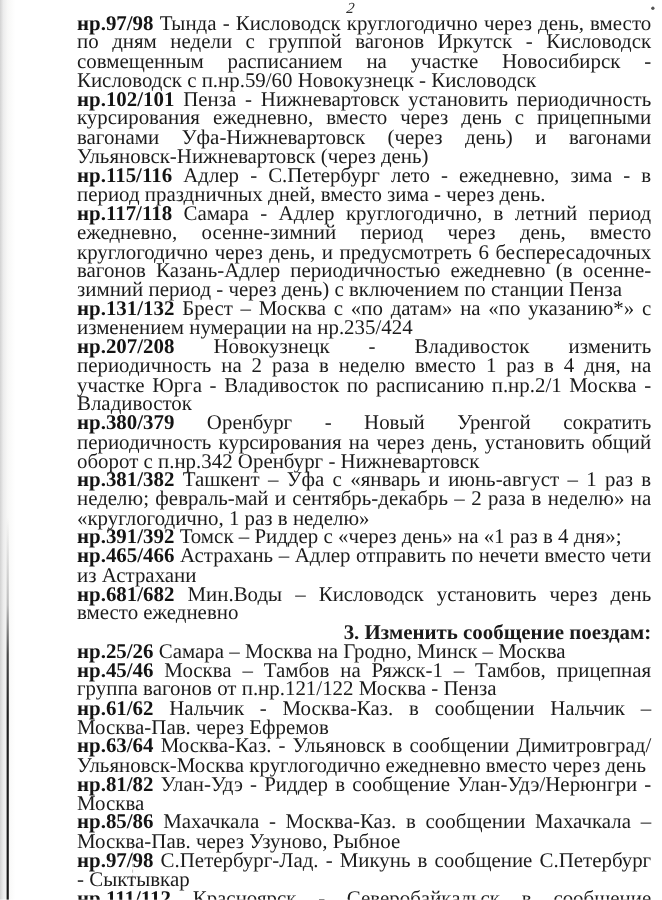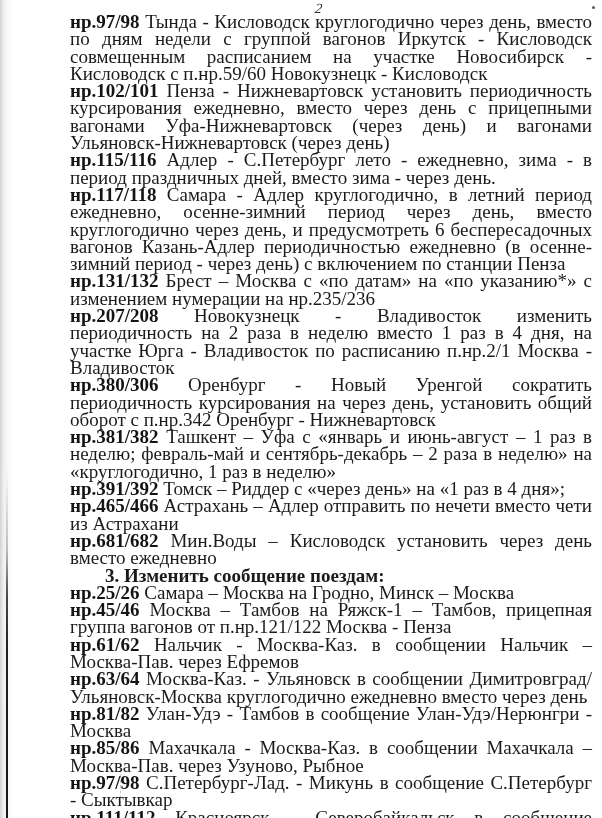--- a/index.html
+++ b/index.html
@@ -65,54 +65,54 @@
     margin: 0;
     padding: 0;
   }
   p.entry b {
     font-weight: bold;
     color: #141414;
   }
   p.section-heading {
     font-weight: bold;
     text-indent: 35px;
-    text-align: left;
+    text-align: right;
   }
 </style>
 </head>
 <body>
 
 <div>
 
   <div class="scan-edge-left"></div>
   <div class="scan-edge-line"></div>
   <div class="scan-fold-mark"></div>
   <div class="scan-speck speck-top-right"></div>
 
   <div class="page-number">2</div>
 
   <div class="text-block">
 
     <p class="entry"><b>нр.97/98</b> <span>Тында - Кисловодск круглогодично через день, вместо по дням недели с группой вагонов Иркутск - Кисловодск совмещенным расписанием на участке Новосибирск - Кисловодск с п.нр.59/60 Новокузнецк - Кисловодск</span></p>
     <p class="entry"><b>нр.102/101</b> <span>Пенза - Нижневартовск установить периодичность курсирования ежедневно, вместо через день с прицепными вагонами Уфа-Нижневартовск (через день) и вагонами Ульяновск-Нижневартовск (через день)</span></p>
     <p class="entry"><b>нр.115/116</b> <span>Адлер - С.Петербург лето - ежедневно, зима - в период праздничных дней, вместо зима - через день.</span></p>
     <p class="entry"><b>нр.117/118</b> <span>Самара - Адлер круглогодично, в летний период ежедневно, осенне-зимний период через день, вместо круглогодично через день, и предусмотреть 6 беспересадочных вагонов Казань-Адлер периодичностью ежедневно (в осенне-зимний период - через день) с включением по станции Пенза</span></p>
-    <p class="entry"><b>нр.131/132</b> <span>Брест – Москва с «по датам» на «по указанию*» с изменением нумерации на нр.235/236</span></p>
+    <p class="entry"><b>нр.131/132</b> <span>Брест – Москва с «по датам» на «по указанию*» с изменением нумерации на нр.235/424</span></p>
     <p class="entry"><b>нр.207/208</b> <span>Новокузнецк - Владивосток изменить периодичность на 2 раза в неделю вместо 1 раз в 4 дня, на участке Юрга - Владивосток по расписанию п.нр.2/1 Москва - Владивосток</span></p>
-    <p class="entry"><b>нр.380/306</b> <span>Оренбург - Новый Уренгой сократить периодичность курсирования на через день, установить общий оборот с п.нр.342 Оренбург - Нижневартовск</span></p>
+    <p class="entry"><b>нр.380/379</b> <span>Оренбург - Новый Уренгой сократить периодичность курсирования на через день, установить общий оборот с п.нр.342 Оренбург - Нижневартовск</span></p>
     <p class="entry"><b>нр.381/382</b> <span>Ташкент – Уфа с «январь и июнь-август – 1 раз в неделю; февраль-май и сентябрь-декабрь – 2 раза в неделю» на «круглогодично, 1 раз в неделю»</span></p>
     <p class="entry"><b>нр.391/392</b> <span>Томск – Риддер с «через день» на «1 раз в 4 дня»;</span></p>
     <p class="entry"><b>нр.465/466</b> <span>Астрахань – Адлер отправить по нечети вместо чети из Астрахани</span></p>
     <p class="entry"><b>нр.681/682</b> <span>Мин.Воды – Кисловодск установить через день вместо ежедневно</span></p>
 
     <p class="section-heading">3. Изменить сообщение поездам:</p>
 
     <p class="entry"><b>нр.25/26</b> <span>Самара – Москва на Гродно, Минск – Москва</span></p>
     <p class="entry"><b>нр.45/46</b> <span>Москва – Тамбов на Ряжск-1 – Тамбов, прицепная группа вагонов от п.нр.121/122 Москва - Пенза</span></p>
     <p class="entry"><b>нр.61/62</b> <span>Нальчик - Москва-Каз. в сообщении Нальчик – Москва-Пав. через Ефремов</span></p>
     <p class="entry"><b>нр.63/64</b> <span>Москва-Каз. - Ульяновск в сообщении Димитровград/Ульяновск-Москва круглогодично ежедневно вместо через день</span></p>
-    <p class="entry"><b>нр.81/82</b> <span>Улан-Удэ - Тамбов в сообщение Улан-Удэ/Нерюнгри - Москва</span></p>
+    <p class="entry"><b>нр.81/82</b> <span>Улан-Удэ - Риддер в сообщение Улан-Удэ/Нерюнгри - Москва</span></p>
     <p class="entry"><b>нр.85/86</b> <span>Махачкала - Москва-Каз. в сообщении Махачкала – Москва-Пав. через Узуново, Рыбное</span></p>
     <p class="entry"><b>нр.97/98</b> <span>С.Петербург-Лад. - Микунь в сообщение С.Петербург - Сыктывкар</span></p>
     <p class="entry"><b>нр.111/112</b> <span>Красноярск - Северобайкальск в сообщение Новосибирск-Северобайкальск с использованием расписания п.нр.75/76</span></p>
 
   </div>
 </div>
 
 </body></html>

